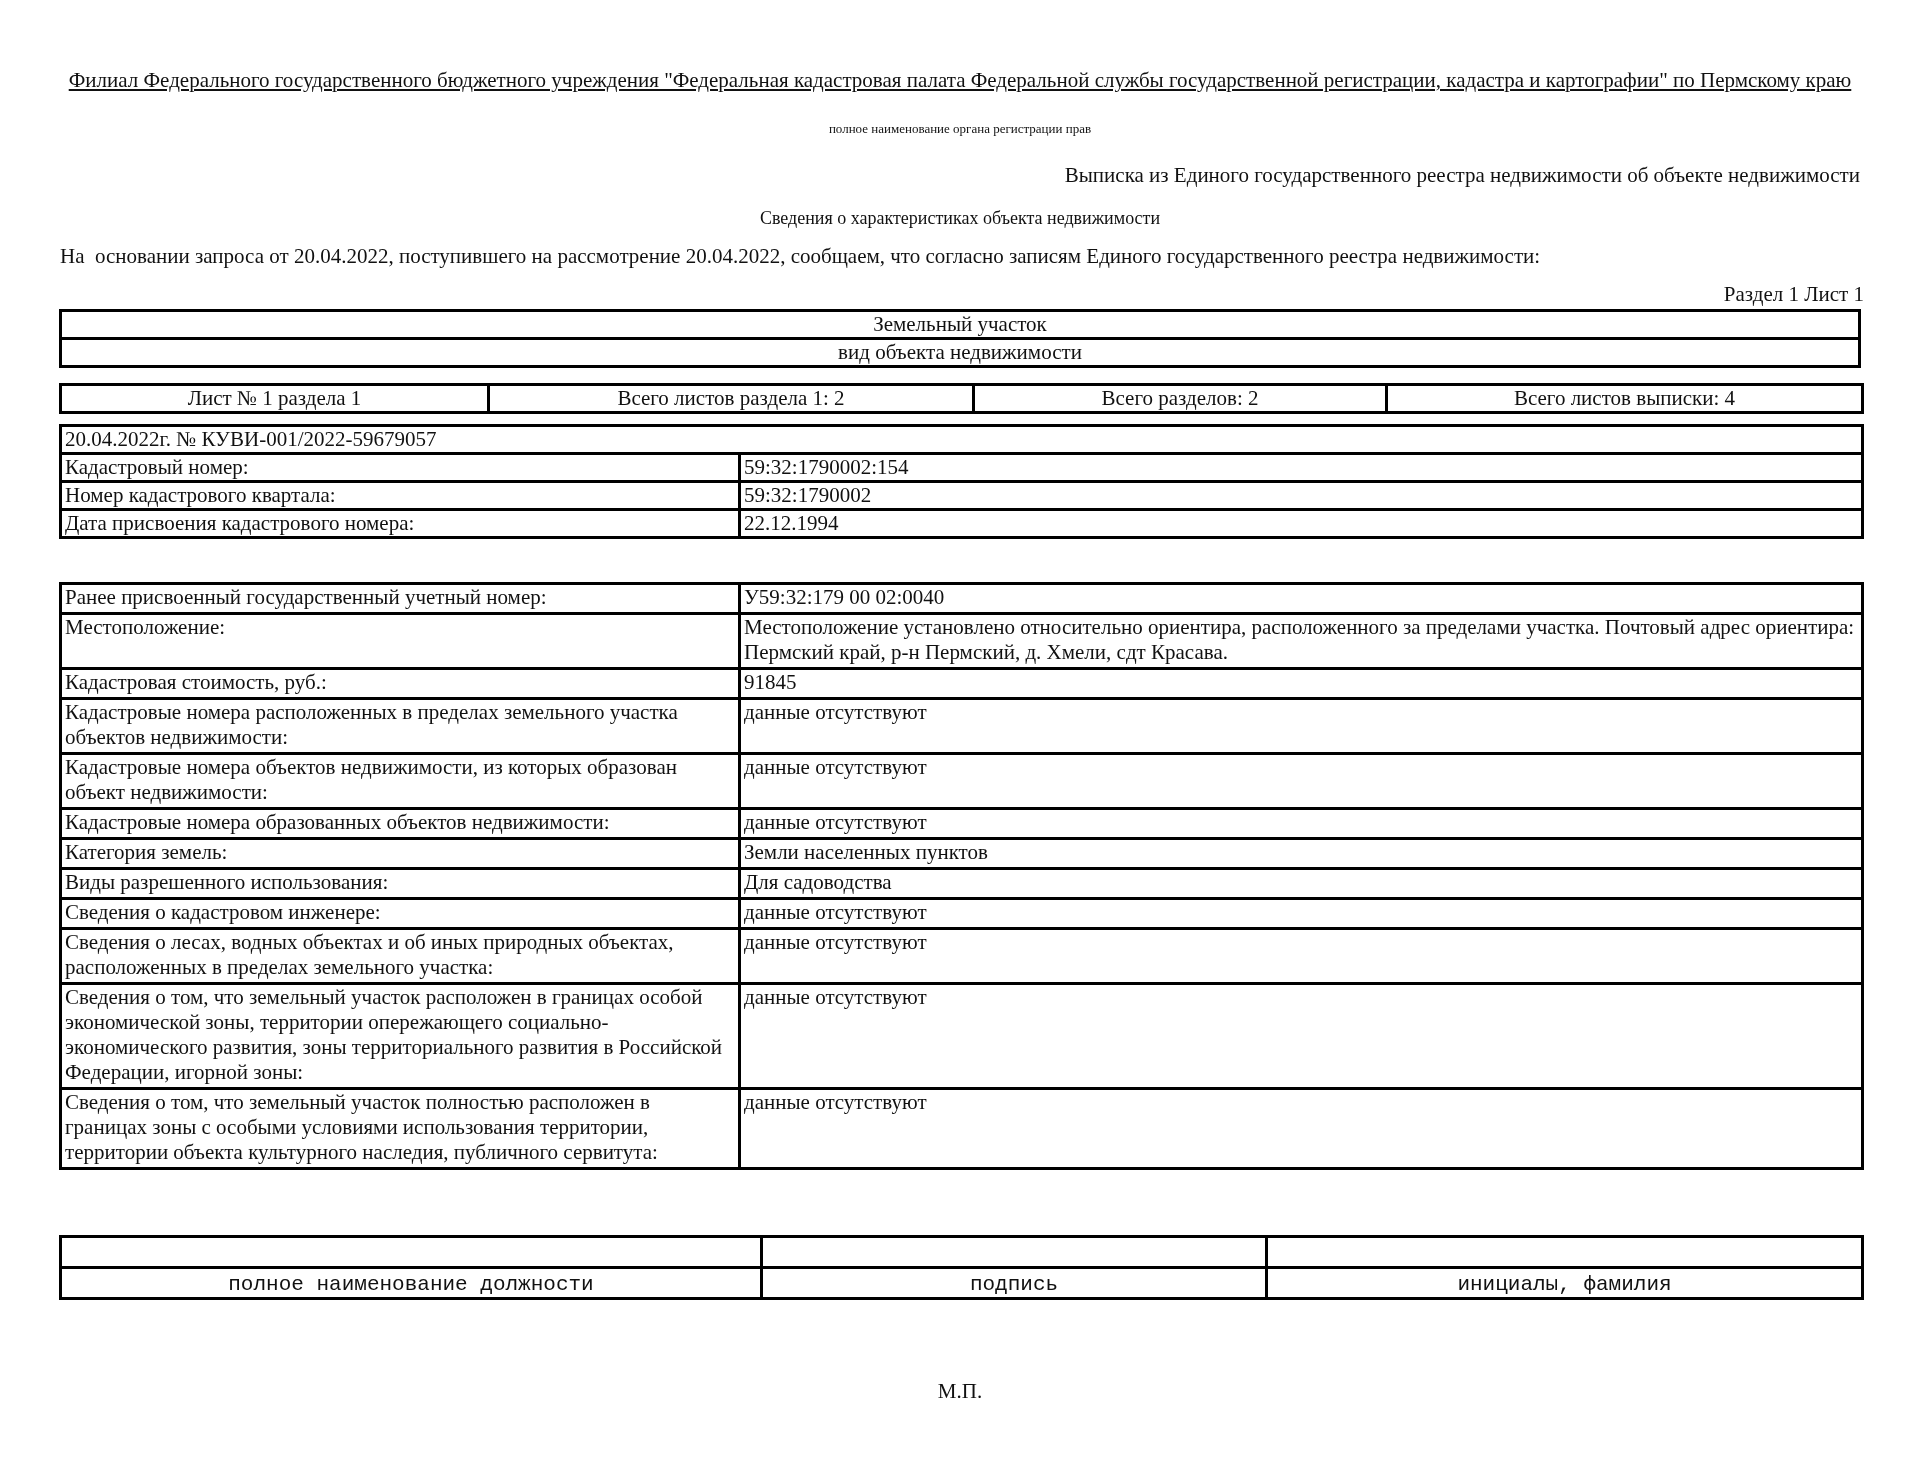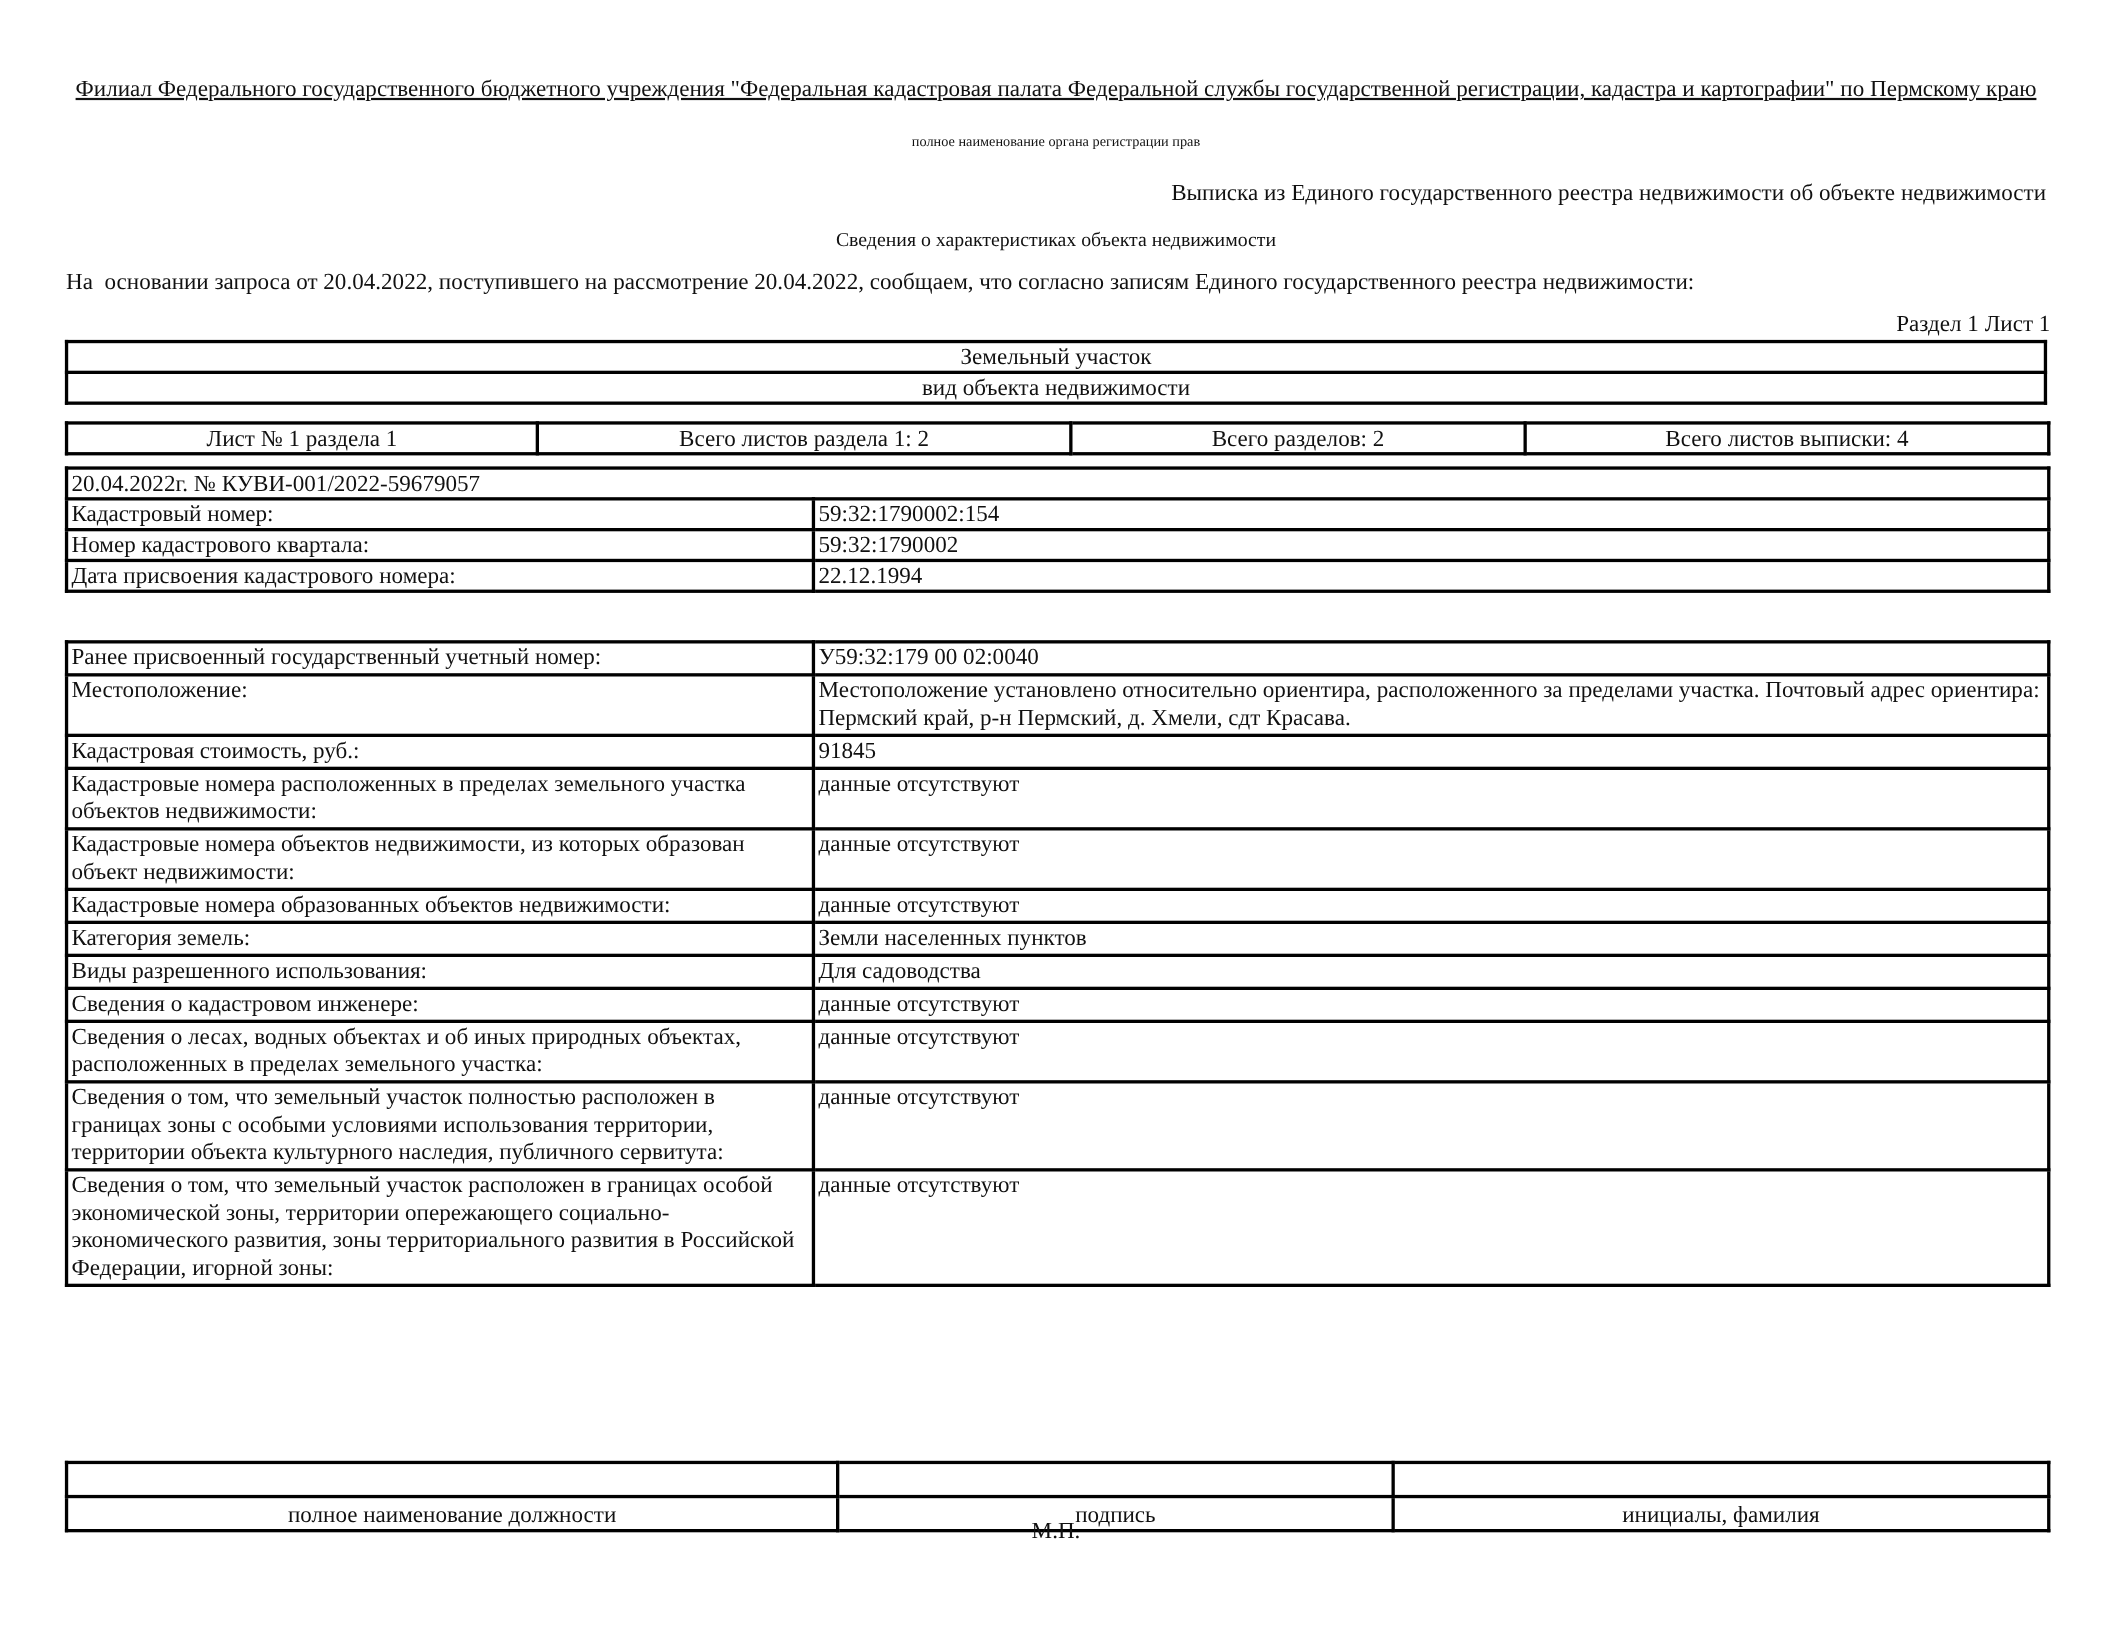--- a/index.html
+++ b/index.html
@@ -17,21 +17,21 @@
   table { border-collapse: collapse; position: absolute; left: 59px; width: 1802px; table-layout: fixed; }
   td { border: 3px solid #000; font-size: 21px; line-height: 25px; padding: 0 3px; vertical-align: top; }
   .t-obj { top: 309px; }
   .t-obj td { text-align: center; height: 25px; }
   .t-sum { top: 383px; }
   .t-sum td { text-align: center; height: 25px; }
   .t-head { top: 424px; }
   .t-head td { height: 25px; }
   .t-main { top: 582px; }
   .t-main td { padding-bottom: 2px; }
-  .t-sign { top: 1328px; }
+  .t-sign { top: 1235px; font-family: Liberation Mono, monospace; }
   .t-sign td { text-align: center; height: 28px; vertical-align: bottom; }
   .mp { left: 60px; width: 1800px; top: 1378px; text-align: center; font-size: 21px; line-height: 26px; }
 </style>
 </head>
 <body>
 
 <div class="abs org"><span>Филиал Федерального государственного бюджетного учреждения "Федеральная кадастровая палата Федеральной службы государственной регистрации, кадастра и картографии" по Пермскому краю</span></div>
 <div class="abs org-caption">полное наименование органа регистрации прав</div>
 <div class="abs title1">Выписка из Единого государственного реестра недвижимости об объекте недвижимости</div>
 <div class="abs title2">Сведения о характеристиках объекта недвижимости</div>
@@ -130,25 +130,25 @@
       </tr>
       <tr>
         <td>Сведения о кадастровом инженере:</td>
         <td>данные отсутствуют</td>
       </tr>
       <tr>
         <td>Сведения о лесах, водных объектах и об иных природных объектах, расположенных в пределах земельного участка:</td>
         <td>данные отсутствуют</td>
       </tr>
       <tr>
-        <td>Сведения о том, что земельный участок полностью расположен в границах зоны с особыми условиями использования территории, территории объекта культурного наследия, публичного сервитута:</td>
+        <td>Сведения о том, что земельный участок расположен в границах особой экономической зоны, территории опережающего социально-экономического развития, зоны территориального развития в Российской Федерации, игорной зоны:</td>
         <td>данные отсутствуют</td>
       </tr>
       <tr>
-        <td>Сведения о том, что земельный участок расположен в границах особой экономической зоны, территории опережающего социально-экономического развития, зоны территориального развития в Российской Федерации, игорной зоны:</td>
+        <td>Сведения о том, что земельный участок полностью расположен в границах зоны с особыми условиями использования территории, территории объекта культурного наследия, публичного сервитута:</td>
         <td>данные отсутствуют</td>
       </tr>
     </tbody>
 </table>
 
 <table class="t-sign">
   <colgroup>
       <col style="width:701px">
       <col style="width:505px">
       <col style="width:596px">

